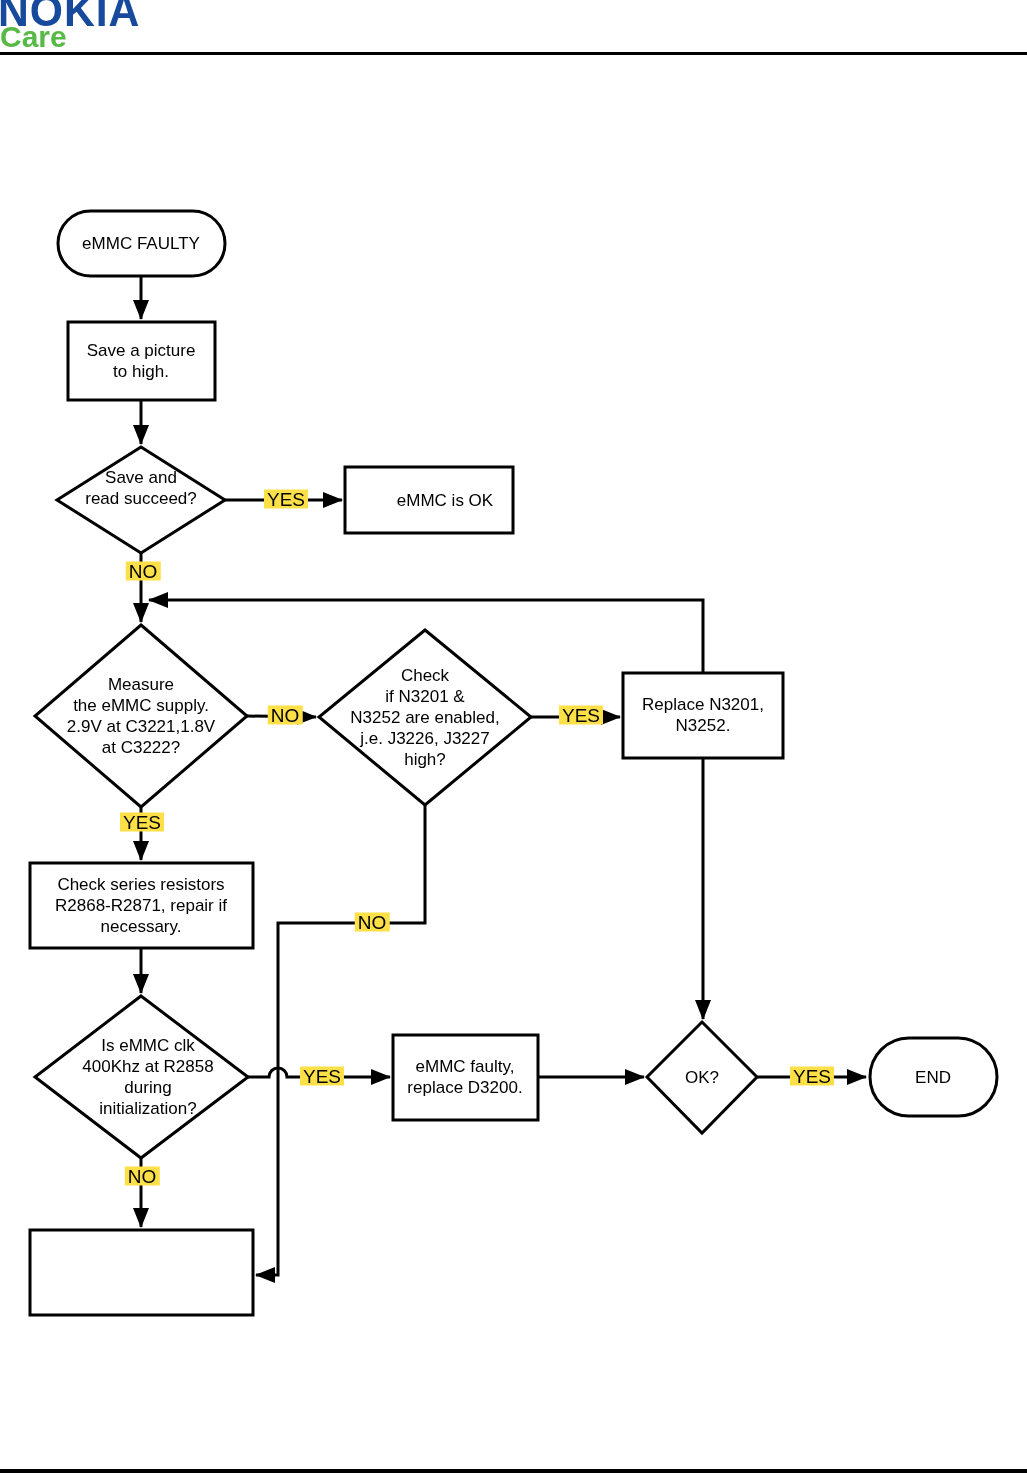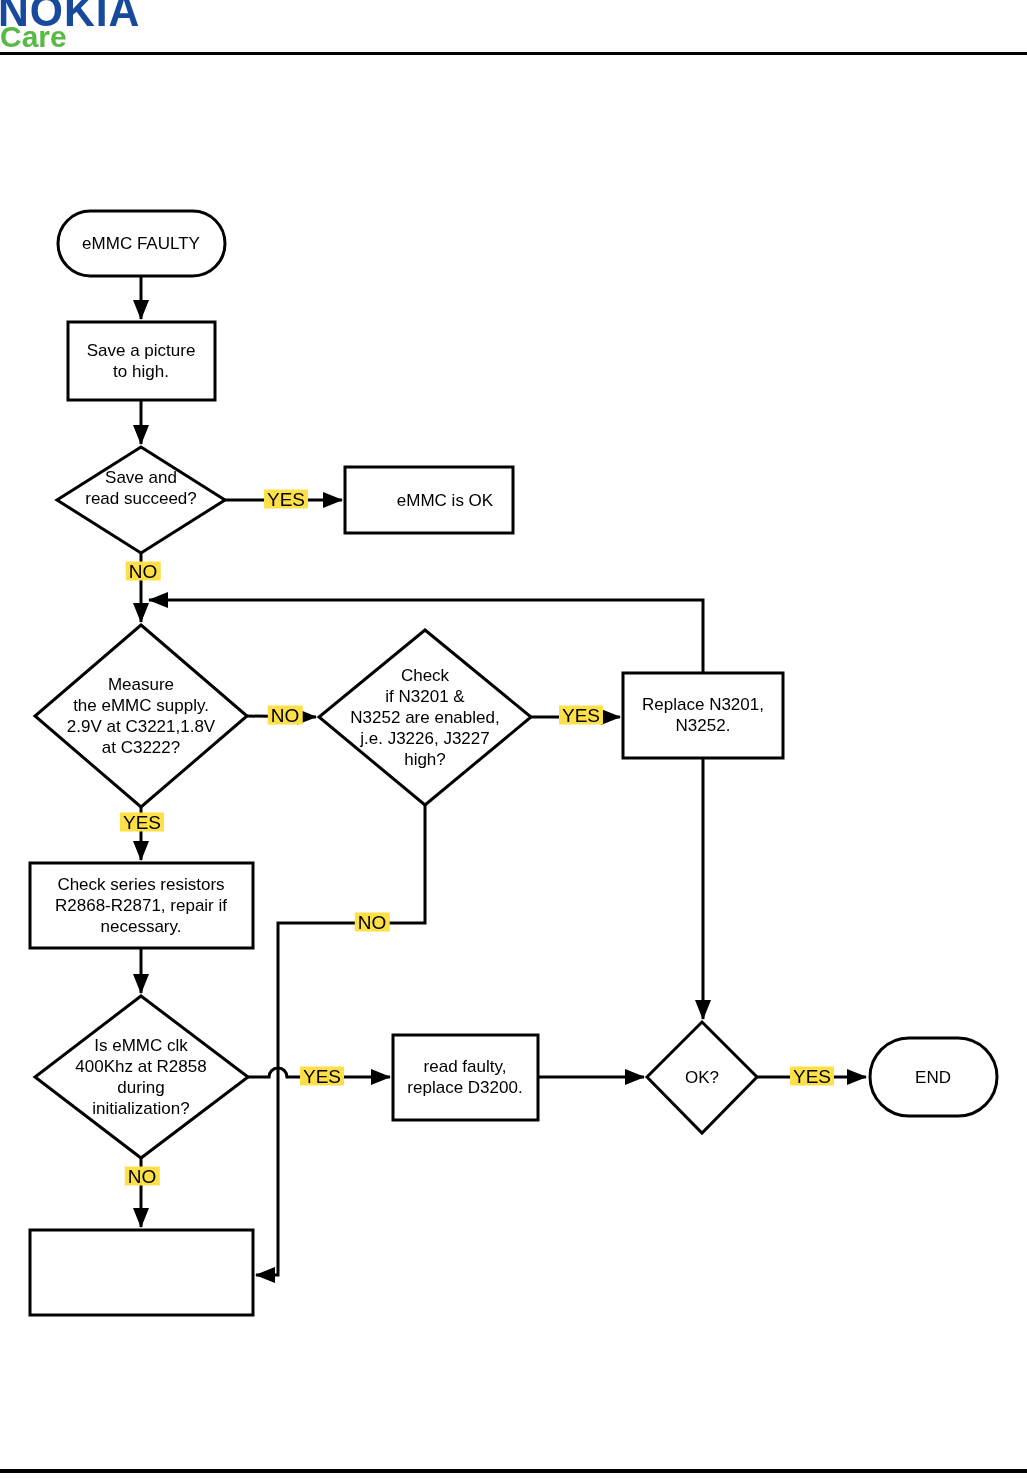--- a/index.html
+++ b/index.html
@@ -143,25 +143,25 @@
     <div class="ntext" style="left:425px; top:717px;">Check
 if N3201 &amp;
 N3252 are enabled,
 j.e. J3226, J3227
 high?</div>
     <div class="ntext" style="left:703px; top:715px;">Replace N3201,
 N3252.</div>
     <div class="ntext" style="left:141px; top:905px;">Check series resistors
 R2868-R2871, repair if
 necessary.</div>
-    <div class="ntext" style="left:141px; top:1077px;">Is eMMC clk
+    <div class="ntext" style="left:148px; top:1077px;">Is eMMC clk
 400Khz at R2858
 during
 initialization?</div>
-    <div class="ntext" style="left:465px; top:1077px;">read faulty,
+    <div class="ntext" style="left:465px; top:1077px;">eMMC faulty,
 replace D3200.</div>
     <div class="ntext" style="left:702px; top:1077px;">OK?</div>
     <div class="ntext" style="left:933px; top:1077px;">END</div>
 
     <div class="etext" style="left:286px; top:499px;">YES</div>
     <div class="etext" style="left:143px; top:571px;">NO</div>
     <div class="etext" style="left:285px; top:715px;">NO</div>
     <div class="etext" style="left:142px; top:822px;">YES</div>
     <div class="etext" style="left:581px; top:715px;">YES</div>
     <div class="etext" style="left:372px; top:922px;">NO</div>

